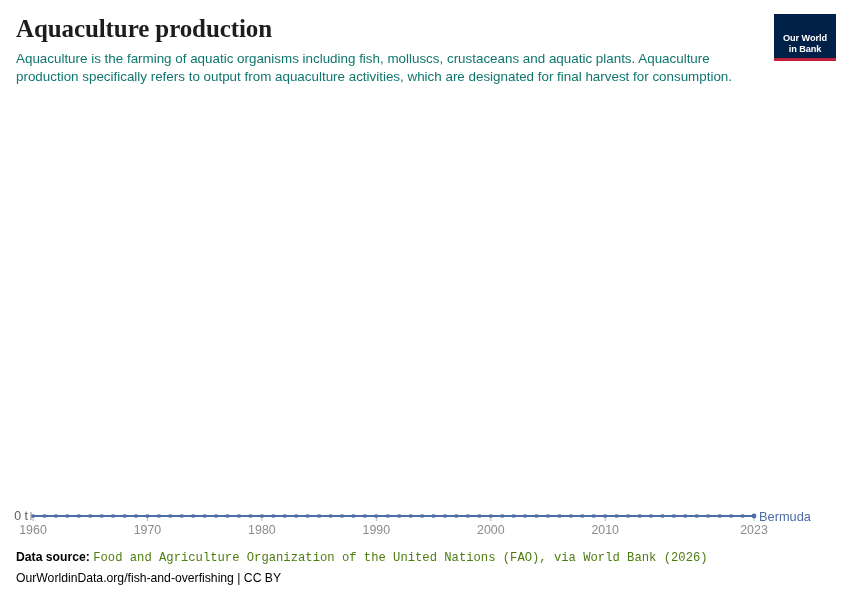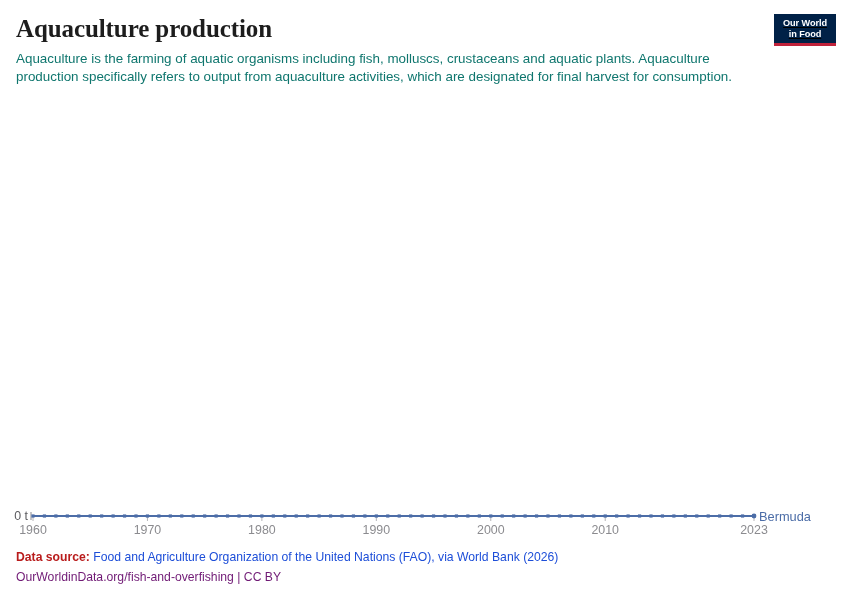--- a/index.html
+++ b/index.html
@@ -24,23 +24,22 @@
     margin:6px 0 0 0;
     font-size:13.4px;line-height:18.4px;
     color:#0f766e;max-width:730px;font-weight:400;
   }
 
   
   .owid-logo{
     position:absolute;right:14px;top:14px;
     width:62px;background:#002147;
     border-bottom:3px solid #c0223b;
-    padding:4px 4px 3px 4px;box-sizing:border-box;
+    padding:19px 4px 3px 4px;box-sizing:border-box;
     text-align:center;
-    text-decoration:underline;
   }
   .owid-logo .l1,.owid-logo .l2{
     display:block;color:#ffffff;
     font-size:9.2px;line-height:11px;font-weight:700;
     letter-spacing:-0.1px;white-space:nowrap;
   }
 
   
   .chart-area{position:absolute;left:0;top:112px;width:850px;height:430px;}
   .chart-svg{display:block;}
@@ -57,37 +56,37 @@
   .series-label-text{
     font-size:12.8px;fill:#4c6da7;
     font-family:"Liberation Sans",sans-serif;
   }
 
   
   .footer{position:absolute;left:16px;top:547px;width:800px;}
   .footer-line{
     font-size:12.2px;line-height:20px;color:#9a9a9e;font-weight:400;
   }
-  .footer-line.l2{color:#701a75;}
-  .src-label{color:#b91c1c;font-weight:700;}
-  .src-value{color:#1d4ed8;}
+  .footer-line.l2{color:#000000;}
+  .src-label{color:#000000;font-weight:700;}
+  .src-value{color:#4d7c0f;font-family:Liberation Mono, monospace;}
 </style>
 </head>
 <body>
 
 <div class="page">
 
   <div class="header">
     <h1 class="chart-title">Aquaculture production</h1>
     <p class="chart-subtitle">Aquaculture is the farming of aquatic organisms including fish, molluscs, crustaceans and aquatic plants. Aquaculture production specifically refers to output from aquaculture activities, which are designated for final harvest for consumption.</p>
   </div>
 
   <div class="owid-logo">
     <span class="l1">Our World</span>
-    <span class="l2">in Food</span>
+    <span class="l2">in Bank</span>
   </div>
 
   <div class="chart-area">
     <svg class="chart-svg" id="chart-svg" width="850" height="430">
         <text x="28" y="408" text-anchor="end" class="ylabel-text">0 t</text>
         <line x1="31" y1="400" x2="31" y2="408" stroke="#8b8b8f" stroke-width="1"></line>
         <line x1="33" y1="404" x2="33" y2="409" stroke="#b4b4b8" stroke-width="1"></line>
         <text x="33" y="422" class="xtick-text">1960</text>
         <line x1="147.44444444444446" y1="404" x2="147.44444444444446" y2="409" stroke="#b4b4b8" stroke-width="1"></line>
         <text x="147.44444444444446" y="422" class="xtick-text">1970</text>

